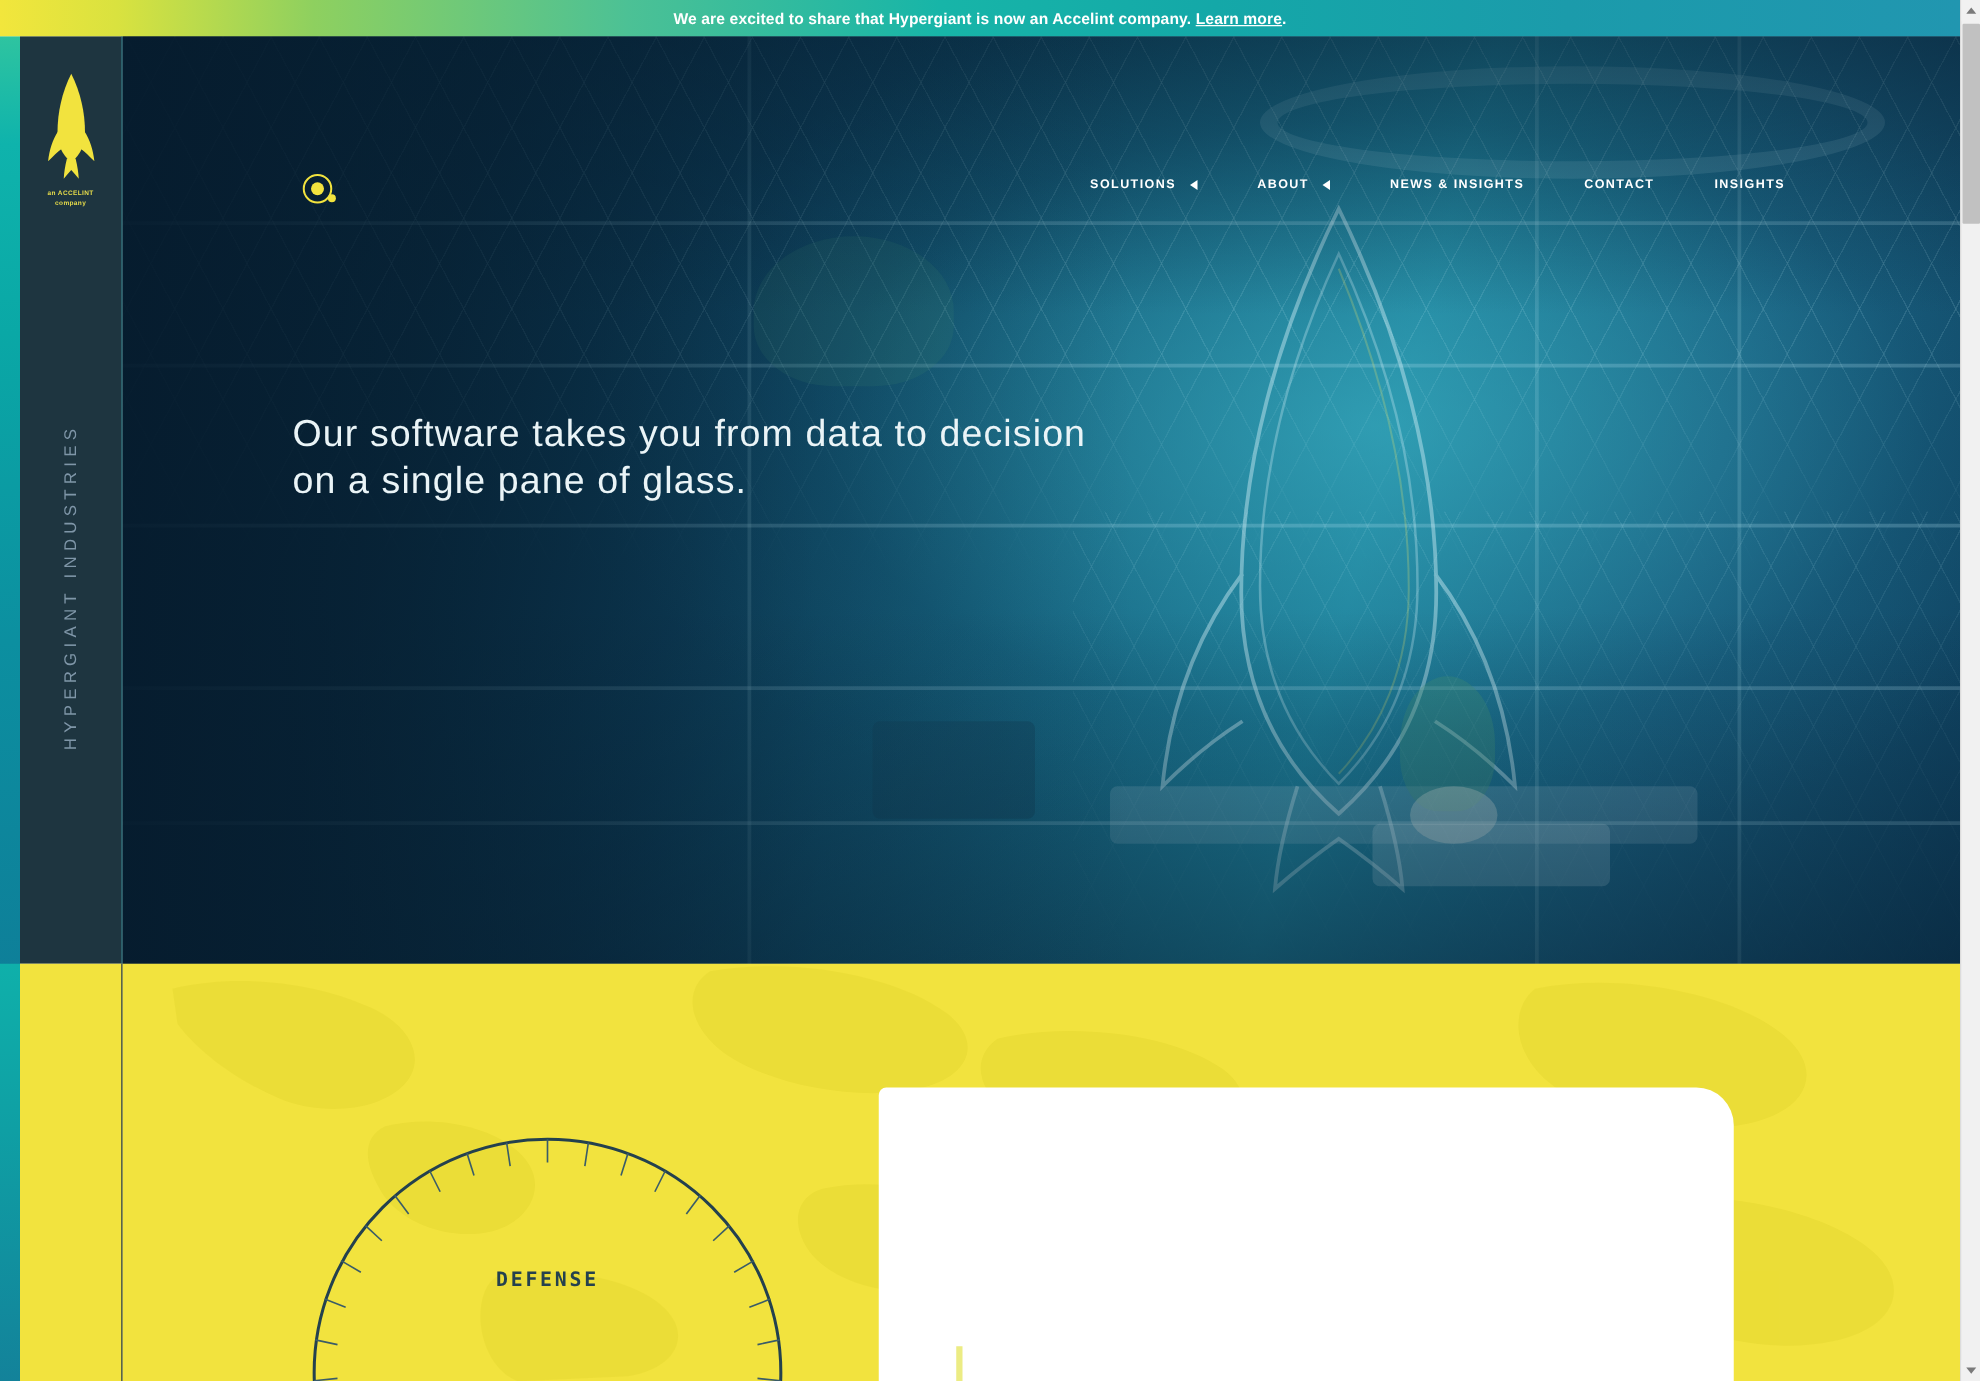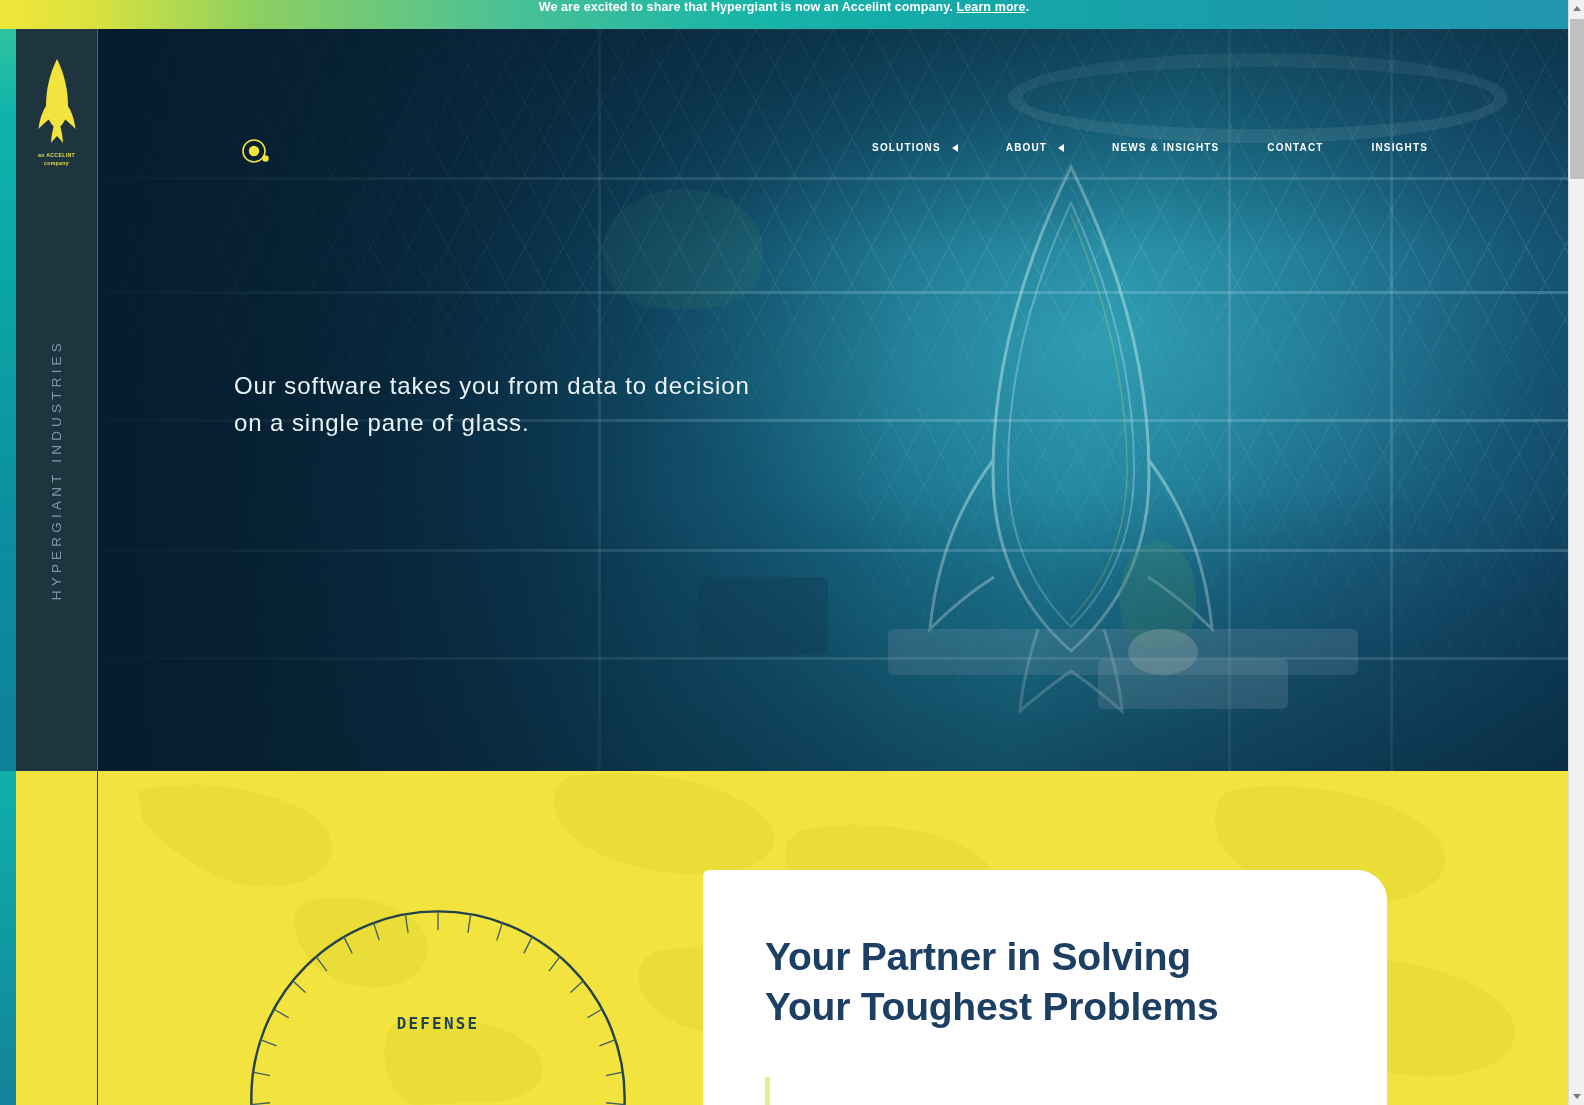--- a/index.html
+++ b/index.html
@@ -8,21 +8,21 @@
     overflow:hidden;
     background:#ffffff;
     font-family:"Liberation Sans", sans-serif;
   }
   #page { position:relative; width:1584px; height:1105px; overflow:hidden; }
 
   
   .banner {
     position:absolute; left:0; top:0; width:1568px; height:29px;
     background:linear-gradient(90deg,#f2e63c 0%,#d9e23f 6%,#8ed05f 16%,#4cc195 32%,#17b5a8 48%,#14a8a8 62%,#1b9bab 80%,#2196b0 100%);
-    display:flex; align-items:flex-start; justify-content:center;
+    display:flex; align-items:center; justify-content:center;
     z-index:40;
   }
   .banner-text {
     font-size:12.5px; font-weight:bold; color:#ffffff;
     letter-spacing:0.1px; white-space:nowrap;
   }
   .banner-link {
     color:#ffffff; text-decoration:underline; font-weight:bold;
   }
 
@@ -154,22 +154,21 @@
 
   
   .hero-copy { position:absolute; left:136px; top:300px; z-index:26; }
   .hero-title {
     font-family:"DejaVu Sans Mono", monospace;
     font-size:62px; line-height:74px; color:#ffffff;
     letter-spacing:4.5px; font-weight:400;
     white-space:pre-line;
   }
   .hero-sub {
-    margin-top:38px;
-    font-size:24px; line-height:37px; color:#eaf4f7;
+    font-size:30px; line-height:37px; color:#eaf4f7;
     letter-spacing:0.9px; font-weight:300;
     white-space:pre-line;
   }
 
   
   .yellow-section {
     position:absolute; left:98px; top:771px; width:1470px; height:334px;
     background:#f2e33e; overflow:hidden; z-index:20;
   }
   .map-texture { position:absolute; inset:0; opacity:1; }
@@ -363,22 +362,20 @@
         <line x1="30" y1="231" x2="50" y2="229"></line>
         <line x1="36" y1="266" x2="55" y2="261"></line>
         <line x1="424" y1="266" x2="405" y2="261"></line>
       </g>
       <circle cx="230" cy="224" r="160" fill="none" stroke="#1d3f63" stroke-width="0"></circle>
       <text x="230" y="150" text-anchor="middle" font-family="DejaVu Sans Mono, monospace" font-size="17" font-weight="bold" letter-spacing="2.4" fill="#24414e">DEFENSE</text>
       <circle cx="230" cy="430" r="170" fill="none" stroke="#24414e" stroke-width="2.4"></circle>
     </svg>
 
     <div class="card">
-      <h2 class="card-title">Your Partner in Solving
-Your Toughest Problems</h2>
       <div class="card-accent"></div>
     </div>
   </div>
 
   <div class="scrollbar">
     <div class="sb-arrow up">
         <i></i>
       </div>
     <div class="sb-thumb"></div>
     <div class="sb-arrow down">

